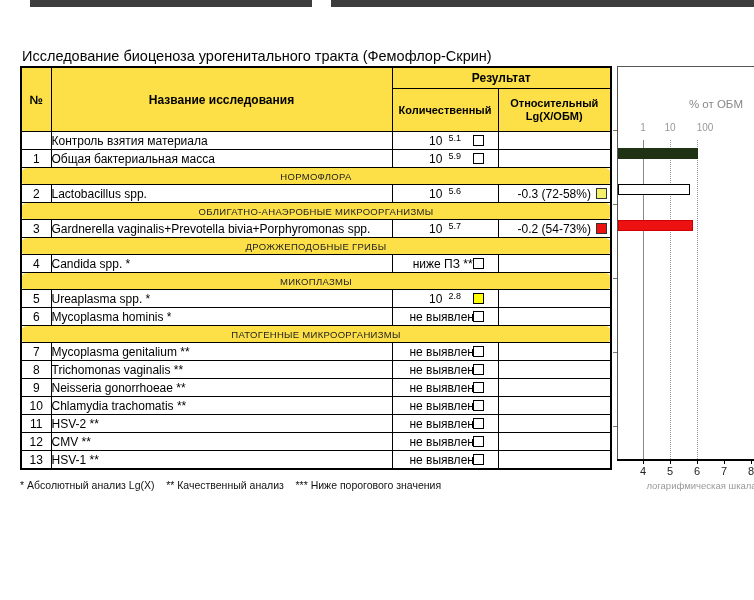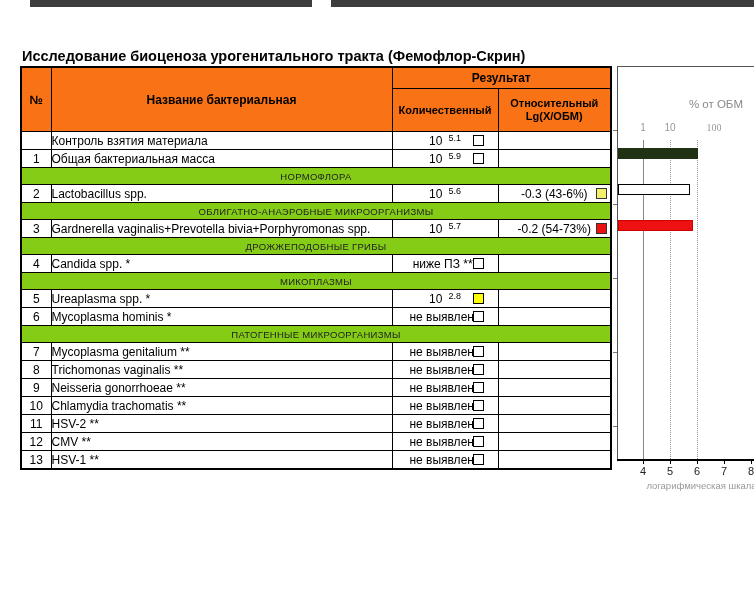--- a/index.html
+++ b/index.html
@@ -1,32 +1,32 @@
 <!DOCTYPE html>
 <html><head>
 <meta charset="utf-8">
 <style>
   html,body{margin:0;padding:0;}
   body{width:754px;height:600px;background:#ffffff;position:relative;overflow:hidden;
        font-family:"Liberation Sans","DejaVu Sans",sans-serif;color:#000;}
   .topbar{position:absolute;top:0;height:7px;background:#3d3d3d;}
   .topbar.left{left:30px;width:282px;}
   .topbar.right{left:331px;width:423px;}
-  .title{position:absolute;left:22px;top:48px;font-size:14.5px;font-weight:bold;margin:0;color:#050505;}
+  .title{position:absolute;left:22px;top:48px;font-size:14.5px;font-weight:normal;margin:0;color:#050505;}
 
   .doc{position:absolute;left:20px;top:66px;width:592px;}
   table.results{border-collapse:collapse;table-layout:fixed;width:590px;font-size:12px;border:2px solid #000;}
   table.results th,table.results td{border:1px solid #000;padding:0;overflow:hidden;white-space:nowrap;}
-  thead th{background:#f97316;font-weight:bold;font-size:12px;}
+  thead th{background:#fde047;font-weight:bold;font-size:12px;}
   thead .subhead{font-weight:bold;height:42px;font-size:11px;line-height:1.15;}
   thead .result-h{height:20px;}
   tbody td{height:17px;background:#fff;}
   td.num{text-align:center;}
   td.name{text-align:left;padding-left:8px;}
-  tr.section td{background:#84cc16;text-align:center;font-size:9.5px;color:#222;letter-spacing:.3px;height:16px;}
+  tr.section td{background:#fde047;text-align:center;font-size:9.5px;color:#222;letter-spacing:.3px;height:16px;border-radius:6px;}
   td.quant{position:relative;text-align:center;padding-right:34px;}
   td.rel{position:relative;text-align:center;padding-right:24px;font-size:12px;}
   .box{position:absolute;width:11px;height:11px;border:1px solid #000;top:50%;margin-top:-6px;background:#fff;box-sizing:border-box;}
   td.quant .box{right:14px;}
   td.rel .box{right:3px;border-color:#333;}
   .box.yellow{background:#ffff00;}
   .box.paleyellow{background:#f3ef6a;}
   .box.red{background:#ee1111;}
   .sup{font-size:9px;position:relative;top:-4px;margin-left:6px;}
 
@@ -60,21 +60,21 @@
   <table class="results">
     <colgroup>
         <col style="width:30px">
         <col style="width:341px">
         <col style="width:106px">
         <col style="width:113px">
       </colgroup>
     <thead>
       <tr>
         <th rowspan="2">№</th>
-        <th rowspan="2">Название бактериальная</th>
+        <th rowspan="2">Название исследования</th>
         <th colspan="2" class="result-h">Результат</th>
       </tr>
       <tr>
         <th class="subhead">Количественный</th>
         <th class="subhead">
           <span>Относительный</span><br>
           <span>Lg(X/ОБМ)</span>
         </th>
       </tr>
     </thead>
@@ -91,21 +91,21 @@
           <td class="quant"><span>10</span><span class="sup">5.9</span><span class="box"></span></td>
           <td class="rel"></td>
         </tr>
         <tr class="section">
           <td colspan="4">НОРМОФЛОРА</td>
         </tr>
         <tr>
           <td class="num">2</td>
           <td class="name">Lactobacillus spp.</td>
           <td class="quant"><span>10</span><span class="sup">5.6</span></td>
-          <td class="rel"><span>-0.3 (43-6%)</span><span class="box paleyellow"></span></td>
+          <td class="rel"><span>-0.3 (72-58%)</span><span class="box paleyellow"></span></td>
         </tr>
         <tr class="section">
           <td colspan="4">ОБЛИГАТНО-АНАЭРОБНЫЕ МИКРООРГАНИЗМЫ</td>
         </tr>
         <tr>
           <td class="num">3</td>
           <td class="name">Gardnerella vaginalis+Prevotella bivia+Porphyromonas spp.</td>
           <td class="quant"><span>10</span><span class="sup">5.7</span></td>
           <td class="rel"><span>-0.2 (54-73%)</span><span class="box red"></span></td>
         </tr>
@@ -174,34 +174,35 @@
         </tr>
         <tr>
           <td class="num">13</td>
           <td class="name">HSV-1 **</td>
           <td class="quant"><span>не выявлено</span><span class="box"></span></td>
           <td class="rel"></td>
         </tr>
       </tbody>
   </table>
 
+  <div class="footnote">* Абсолютный анализ Lg(X)    ** Качественный анализ    *** Ниже порогового значения</div>
 </div>
 
 <div class="chart">
   <div class="chart-box"></div>
   <div class="pct-title">% от ОБМ</div>
   <div class="xaxis"></div>
   <div class="axis-caption">логарифмическая шкала</div>
   <div id="chart-dyn">
       <div class="grid solid" style="left: 26px;"></div>
       <div class="pct-tick" style="left: 26px;">1</div>
       <div class="grid dot" style="left: 53px;"></div>
       <div class="pct-tick" style="left: 53px;">10</div>
       <div class="grid dot" style="left: 80px;"></div>
-      <div class="pct-tick" style="left: 97px; font-family: Liberation Serif, serif;">100</div>
+      <div class="pct-tick" style="left: 88px;">100</div>
       <div class="bar" style="top: 82px; width: 80px; background: rgb(31, 51, 20); border: 1px solid rgb(31, 51, 20);"></div>
       <div class="bar" style="top: 118px; width: 72px; background: rgb(255, 255, 255); border: 1px solid rgb(0, 0, 0);"></div>
       <div class="bar" style="top: 154px; width: 75px; background: rgb(238, 17, 17); border: 1px solid rgb(204, 0, 0);"></div>
       <div class="xtickmark" style="left: 26px;"></div>
       <div class="xtick" style="left: 26px;">4</div>
       <div class="xtickmark" style="left: 53px;"></div>
       <div class="xtick" style="left: 53px;">5</div>
       <div class="xtickmark" style="left: 80px;"></div>
       <div class="xtick" style="left: 80px;">6</div>
       <div class="xtickmark" style="left: 107px;"></div>

